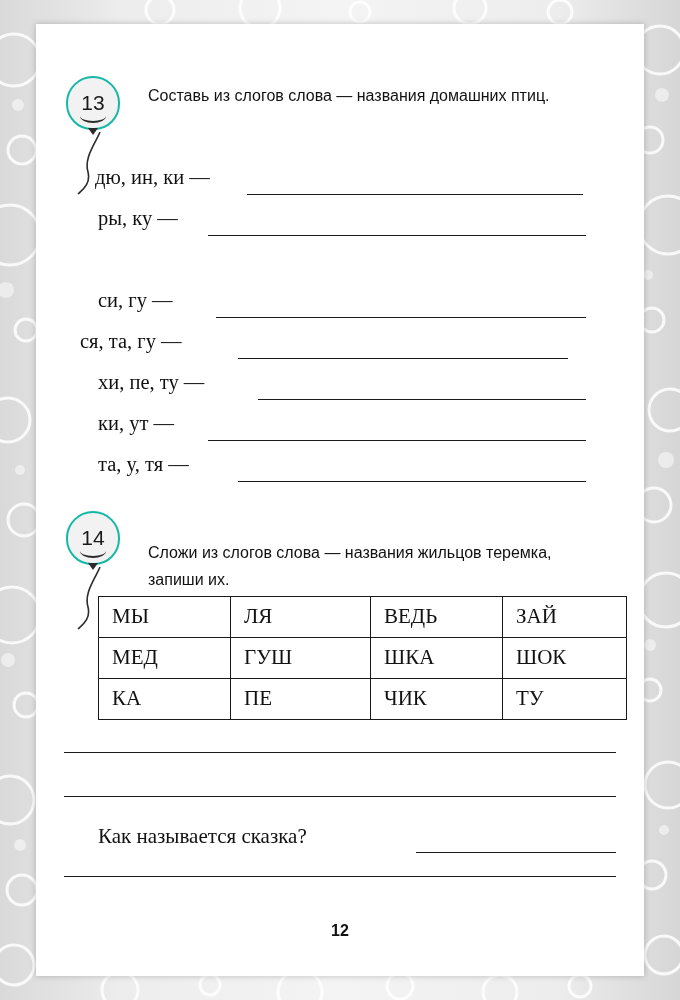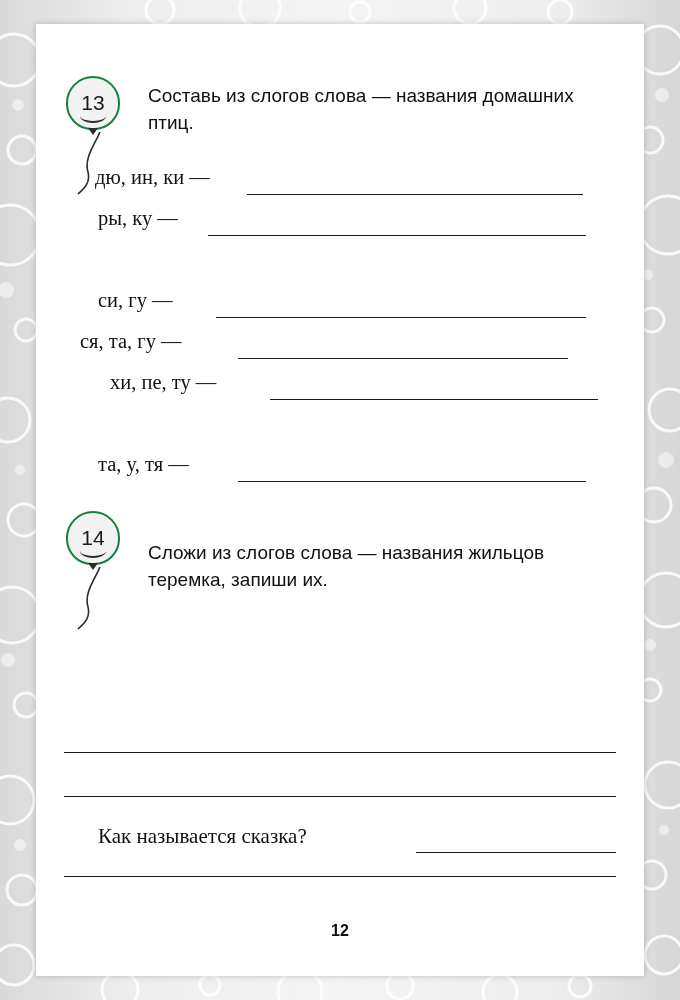--- a/index.html
+++ b/index.html
@@ -45,21 +45,21 @@
     position: absolute;
     width: 58px;
     height: 62px;
   }
   .balloon .ball {
     position: absolute;
     left: 0; top: 0;
     width: 54px;
     height: 54px;
     border-radius: 50% 50% 48% 48%;
-    border: 2px solid #15803d;
+    border: 2px solid #14b8a6;
     background: #f2f2f2;
     box-sizing: border-box;
     display: flex;
     align-items: center;
     justify-content: center;
     font-size: 21px;
     color: #1a1a1a;
     font-family: "Liberation Sans", sans-serif;
   }
   .balloon .knot {
@@ -83,21 +83,21 @@
     width: 26px;
     height: 12px;
     border-bottom: 2px solid #2b2b2b;
     border-radius: 0 0 60% 60%;
   }
 
   
   .task-text {
     position: absolute;
     font-family: "Liberation Sans", sans-serif;
-    font-size: 19px;
+    font-size: 16px;
     line-height: 27px;
     color: #111;
   }
 
   
   .ex-line {
     position: absolute;
     height: 34px;
   }
   .ex-line .syl {
@@ -236,42 +236,68 @@
       <span class="rule" style="left:110px; right:0;"></span>
     </div>
     <div class="ex-line" style="left:62px; top:265px; width:488px;">
       <span class="syl">си, гу —</span>
       <span class="rule" style="left:118px; right:0;"></span>
     </div>
     <div class="ex-line" style="left:44px; top:306px; width:488px;">
       <span class="syl">ся, та, гу —</span>
       <span class="rule" style="left:158px; right:0;"></span>
     </div>
-    <div class="ex-line" style="left:74px; top:347px; width:488px;text-align:right;">
+    <div class="ex-line" style="left:62px; top:347px; width:488px;text-align:right;">
       <span class="syl">хи, пе, ту —</span>
       <span class="rule" style="left:160px; right:0;"></span>
+    </div>
+    <div class="ex-line" style="left:62px; top:388px; width:488px;">
+      <span class="syl">ки, ут —</span>
+      <span class="rule" style="left:110px; right:0;"></span>
     </div>
     <div class="ex-line" style="left:62px; top:429px; width:488px;">
       <span class="syl">та, у, тя —</span>
       <span class="rule" style="left:140px; right:0;"></span>
     </div>
 
     <div class="balloon" style="left:30px; top:487px;">
       <div class="ball">14</div>
       <div class="smile"></div>
       <div class="knot"></div>
       <div class="string">
         <svg width="40" height="64" viewBox="0 0 40 64">
           <path d="M24 0 C18 14 8 26 12 40 C15 52 6 58 2 62" fill="none" stroke="#2b2b2b" stroke-width="1.6"></path>
         </svg>
       </div>
     </div>
 
     <div class="task-text" style="left:112px; top:494px; width: 462px; margin-top: 21px;">Сложи из слогов слова — названия жильцов теремка, запиши их.</div>
 
+    <table class="sylltable" style="left:62px; top:572px;">
+      <tbody>
+          <tr>
+        <td class="c0">МЫ</td>
+        <td class="c1">ЛЯ</td>
+        <td class="c2">ВЕДЬ</td>
+        <td class="c3">ЗАЙ</td>
+      </tr>
+      <tr>
+        <td class="c0">МЕД</td>
+        <td class="c1">ГУШ</td>
+        <td class="c2">ШКА</td>
+        <td class="c3">ШОК</td>
+      </tr>
+      <tr>
+        <td class="c0">КА</td>
+        <td class="c1">ПЕ</td>
+        <td class="c2">ЧИК</td>
+        <td class="c3">ТУ</td>
+      </tr>
+    </tbody>
+      </table>
 
     <span class="write-rule" style="left:28px; top:728px; width:552px;"></span>
     <span class="write-rule" style="left:28px; top:772px; width:552px;"></span>
 
     <span class="question" style="left:62px; top:800px;">Как называется сказка?</span>
     <span class="write-rule" style="left:380px; top:828px; width:200px;"></span>
 
     <span class="write-rule" style="left:28px; top:852px; width:552px;"></span>
 
     <div class="pagenum" style="left:0; top:898px;">12</div>

